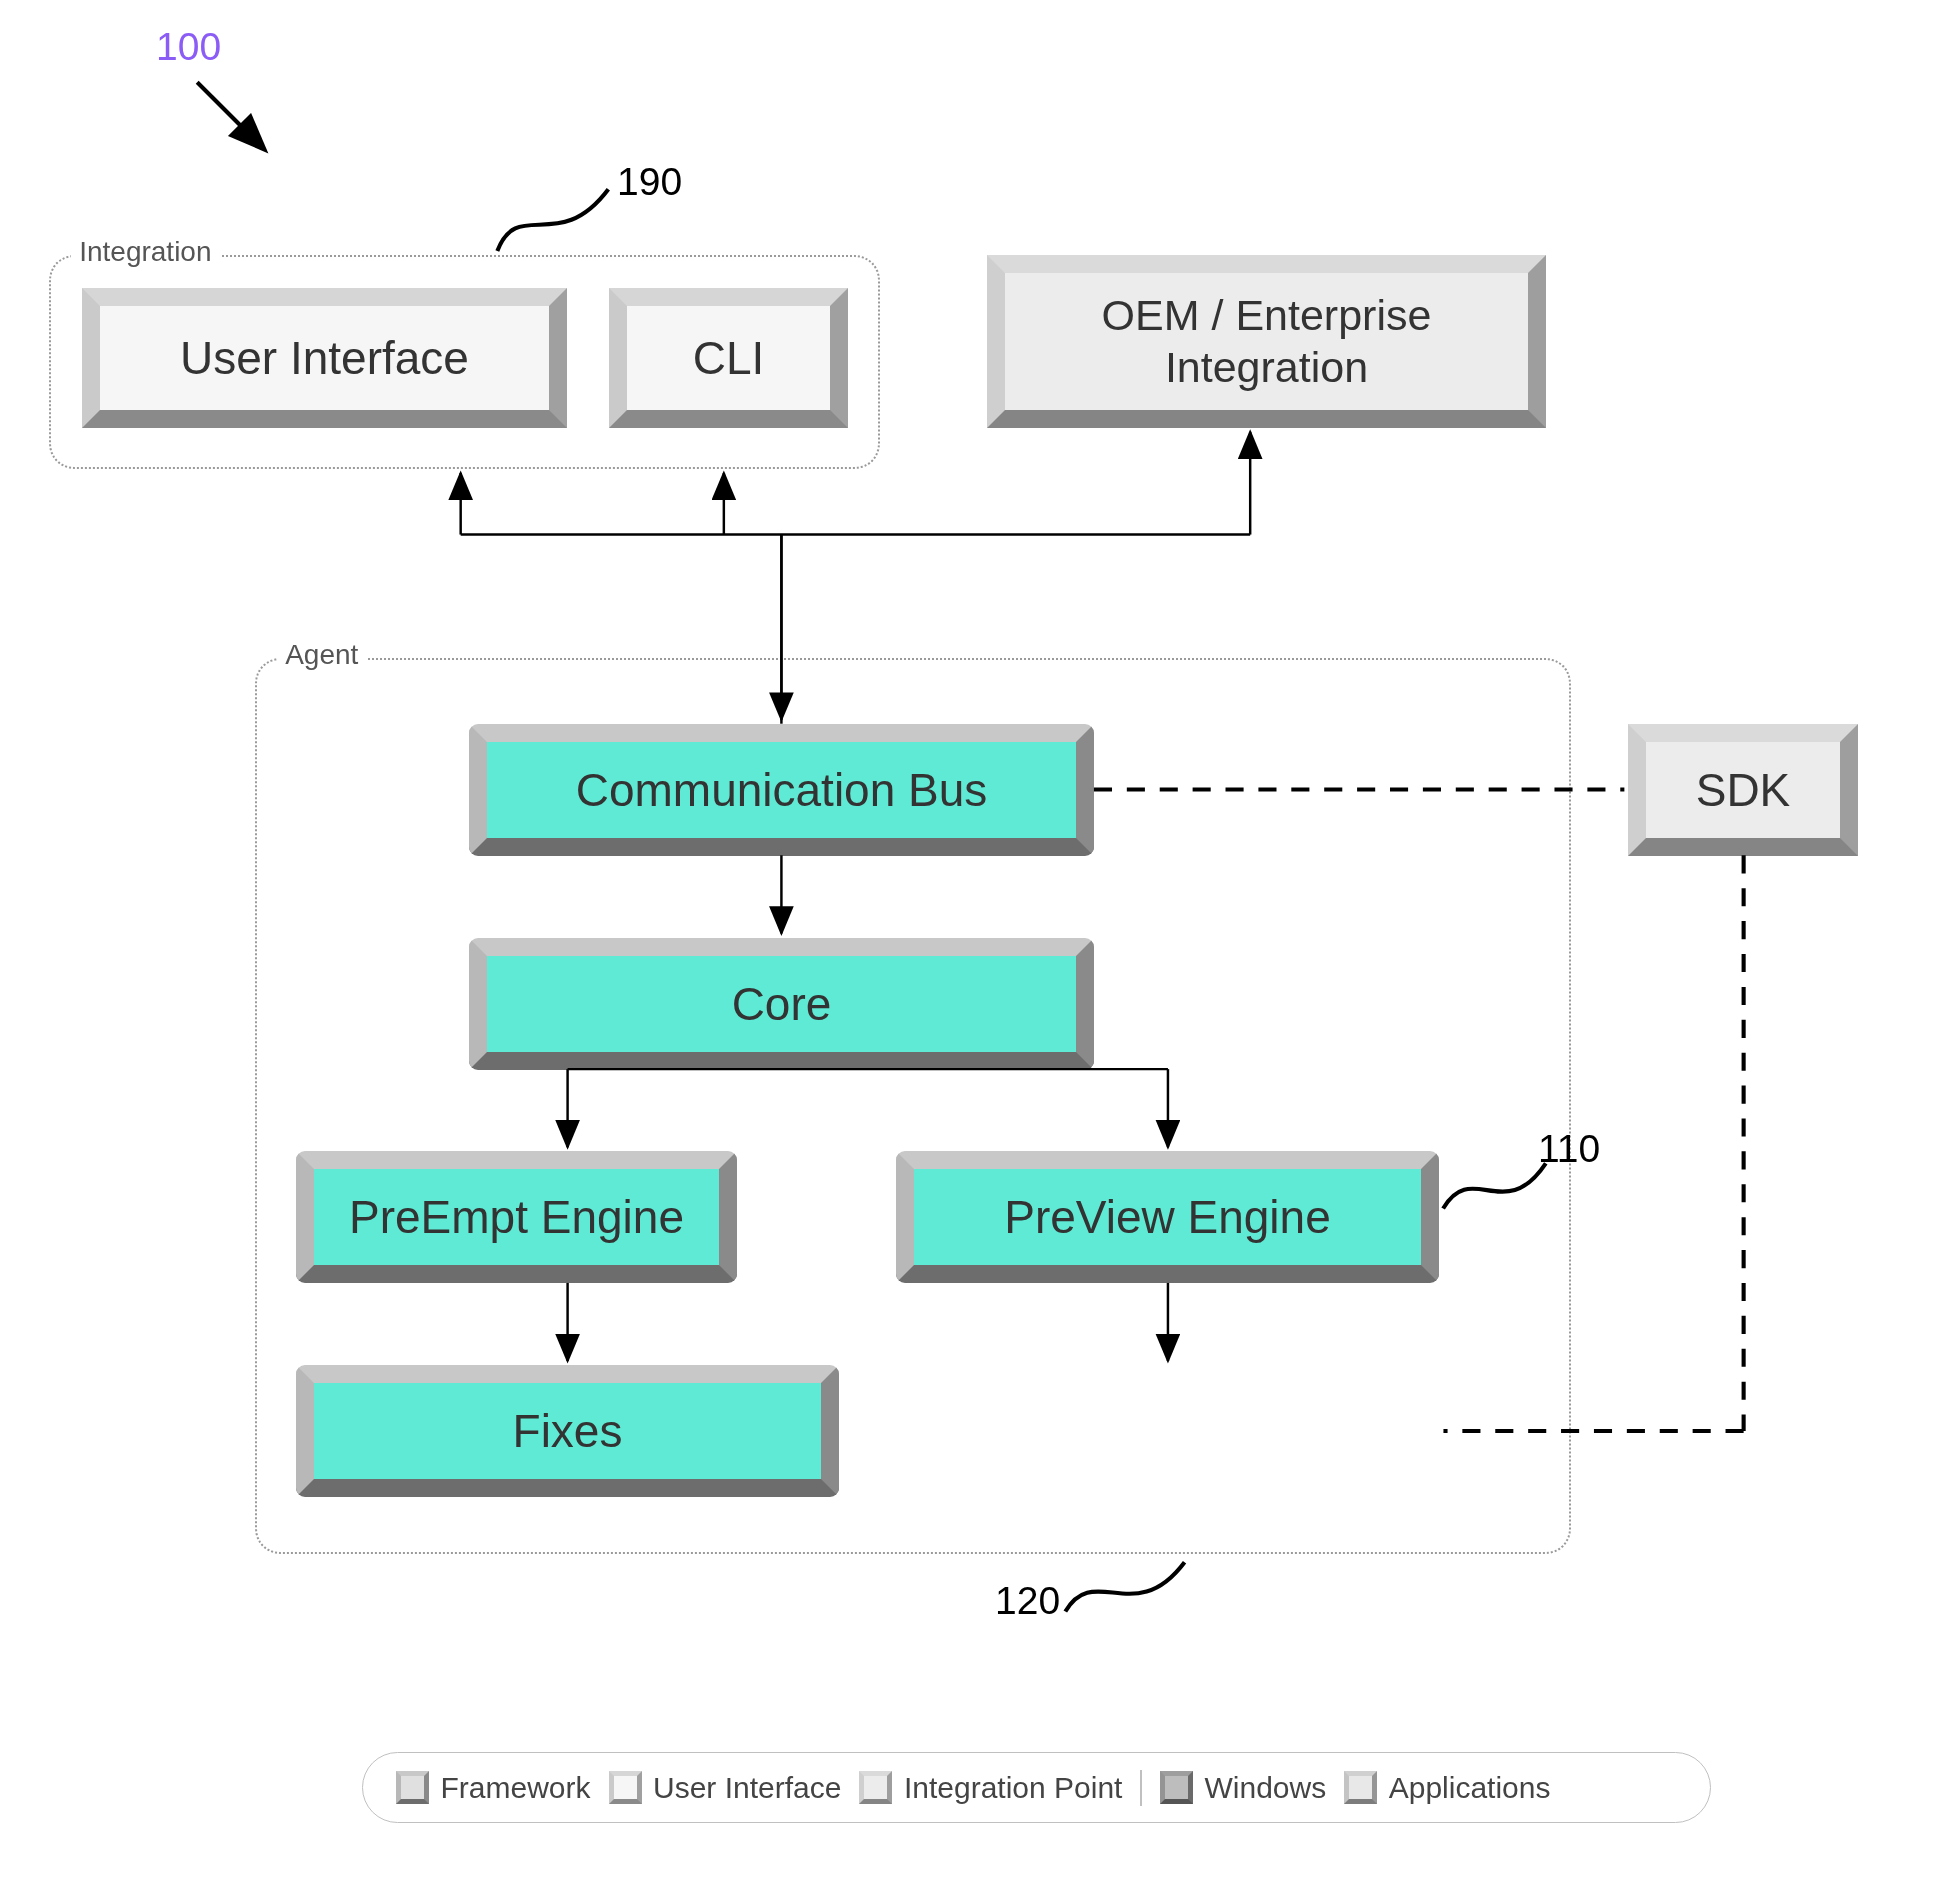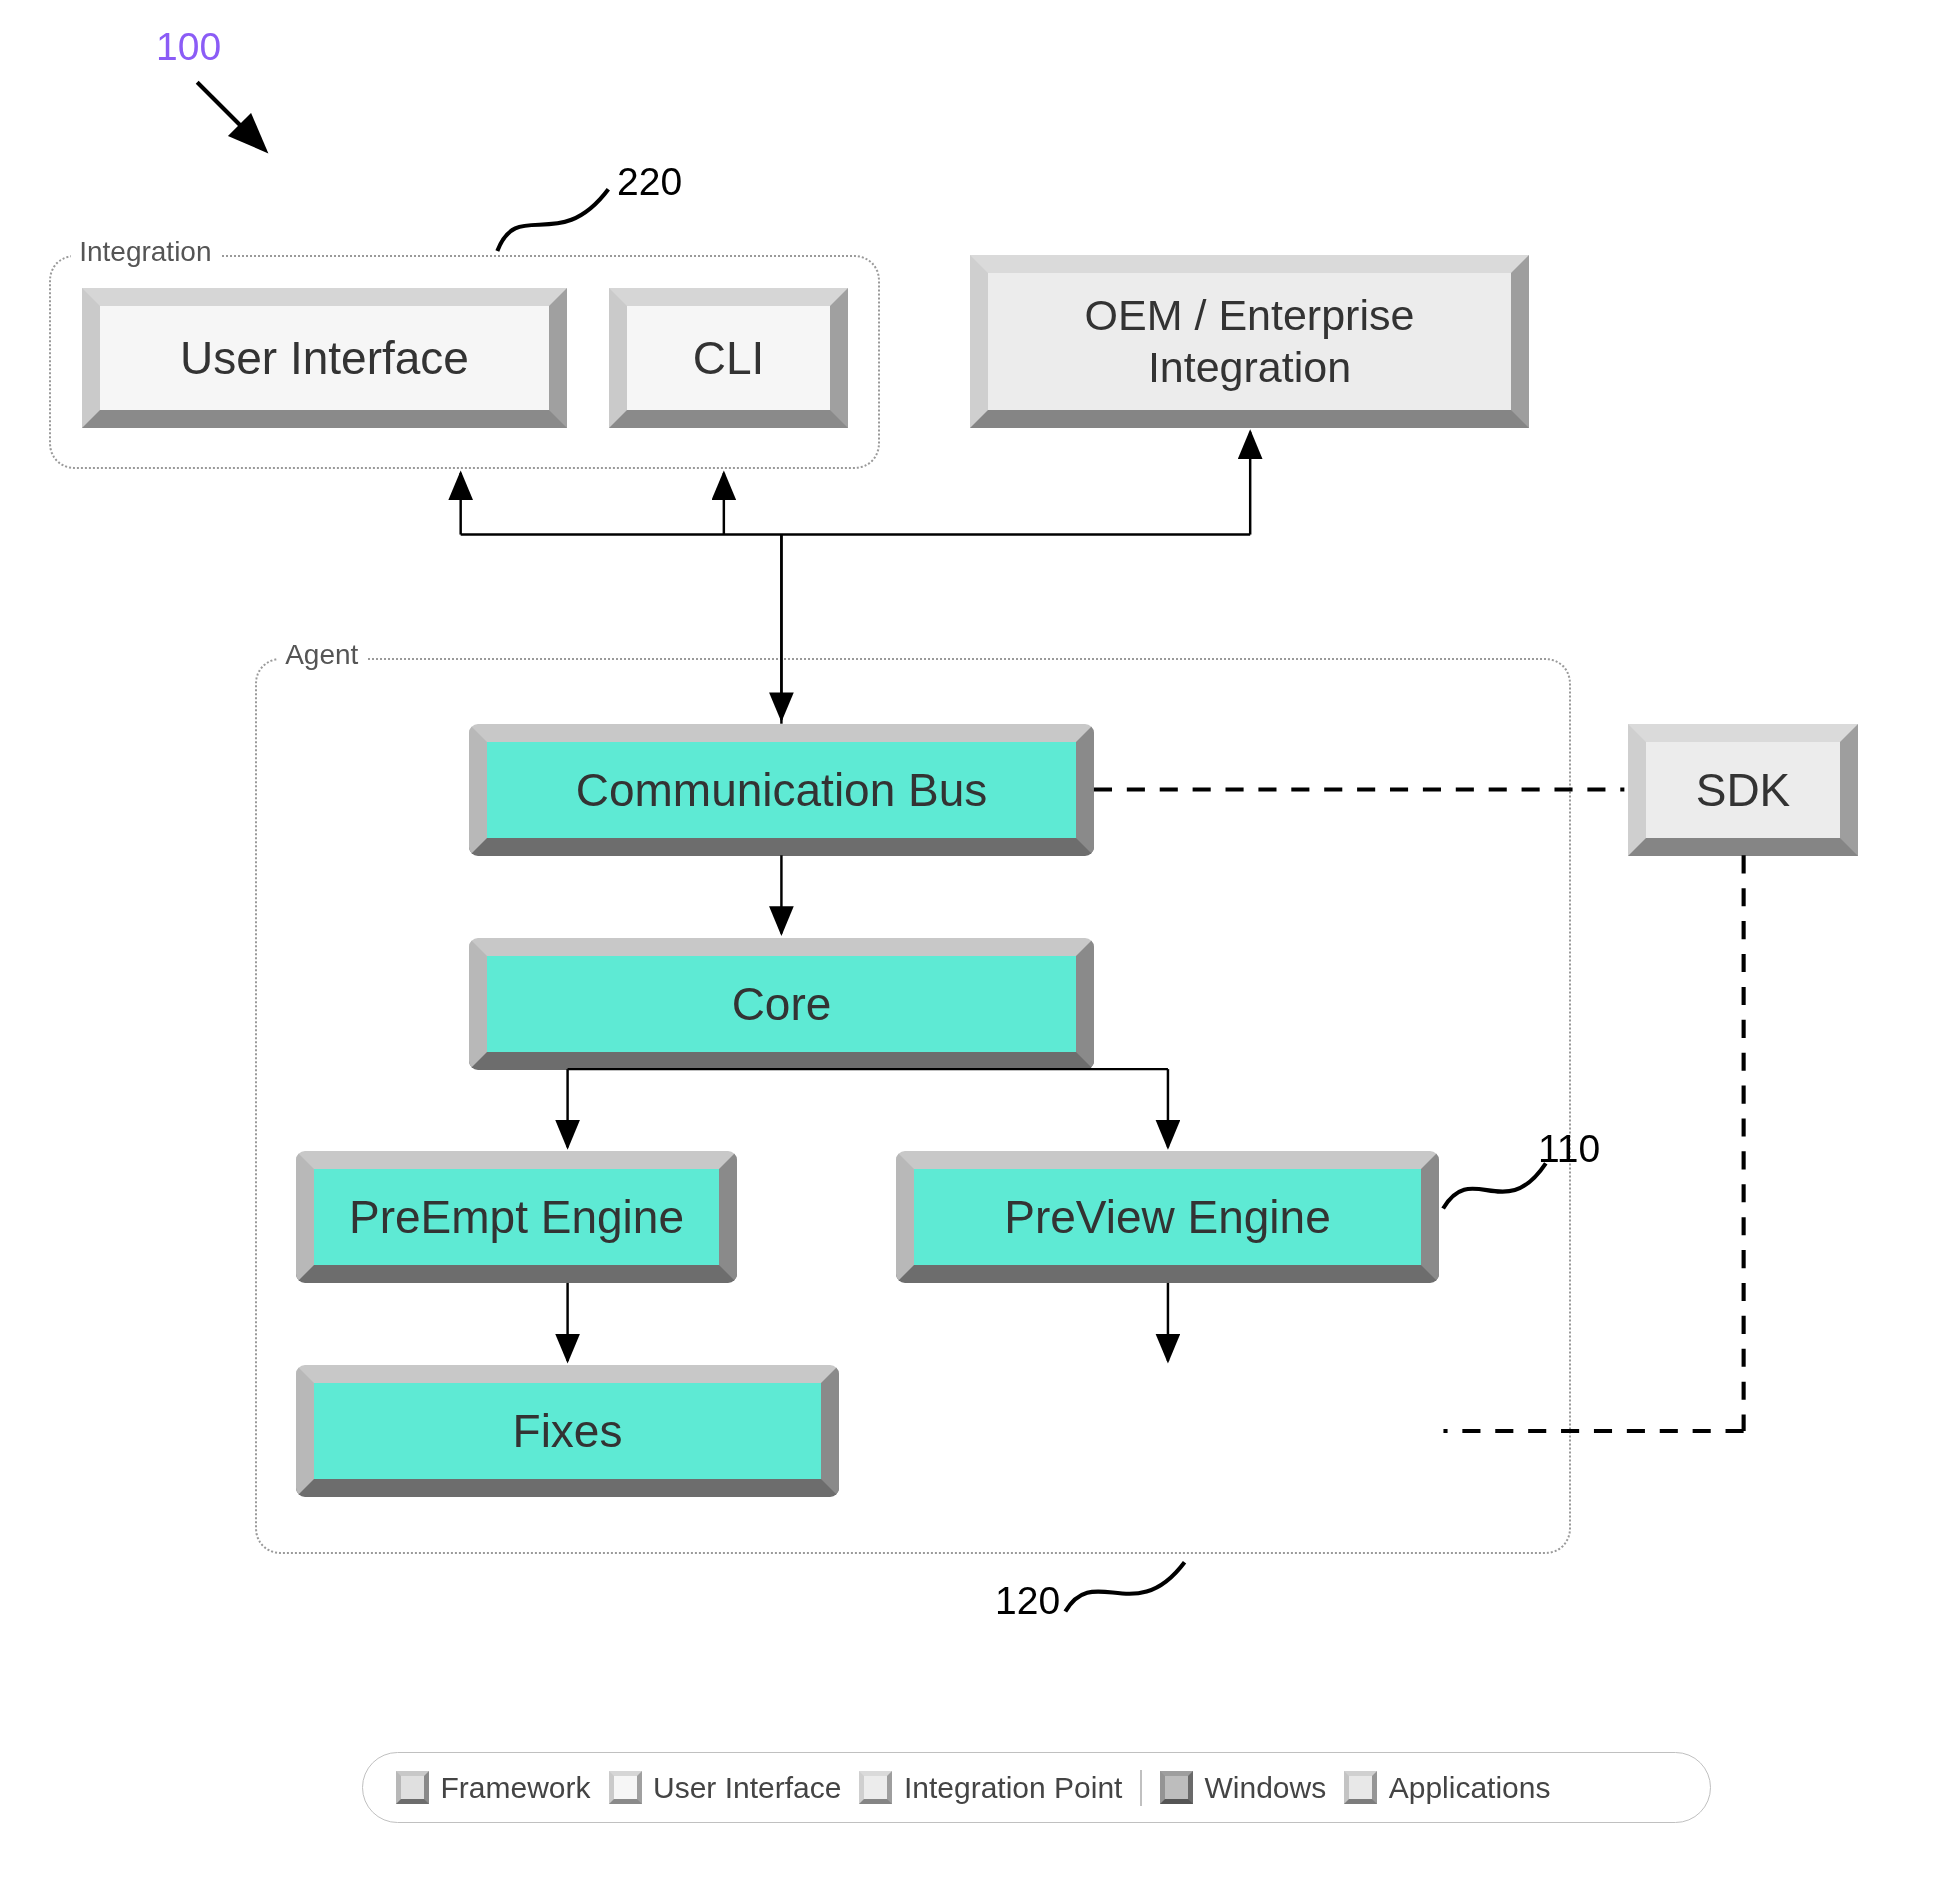--- a/index.html
+++ b/index.html
@@ -57,21 +57,21 @@
     align-items: center;
     justify-content: center;
     text-align: center;
     font-size: 46px;
     color: #333333;
     padding: 0 16.4px;
     
     border-style: solid;
     border-width: 18px;
   }
-  .block.small-text { font-size: 43px; }
+  .block.small-text { font-size: 43px; margin-left: 17px; }
   
   .theme-framework {
     background: #5eead4;
     border-top-color: #c8c8c8;
     border-left-color: #b8b8b8;
     border-right-color: #8a8a8a;
     border-bottom-color: #6d6d6d;
     border-radius: 9px;
   }
   
@@ -143,21 +143,21 @@
   <div class="ref-100">100</div>
   <svg class="ref-100-arrow" width="90" height="90" viewBox="0 0 110 110">
     <defs>
       <marker id="ah" markerWidth="12" markerHeight="12" refX="8" refY="4" orient="auto">
         <path d="M0,0 L10,4 L0,8 z" fill="#000"></path>
       </marker>
     </defs>
     <line x1="10" y1="10" x2="90" y2="90" stroke="#000" stroke-width="5" marker-end="url(#ah)"></line>
   </svg>
 
-  <div class="ref" style="left:617px; top:160px;">220</div>
+  <div class="ref" style="left:617px; top:160px;">190</div>
   <svg style="position:absolute; left:493px; top:181px;" width="132" height="74" viewBox="0 0 160 90">
     <path d="M5,85 C 30,20 80,90 140,10" stroke="#000" stroke-width="5" fill="none"></path>
   </svg>
 
   <div class="group" style="left:49px; top:255px; width:831px; height:214px;">
     <div class="group-label">Integration</div>
   </div>
 
   <div class="block theme-ui" style="left:82px; top:288px; width:485px; height:140px;">
     <span>User Interface</span>

